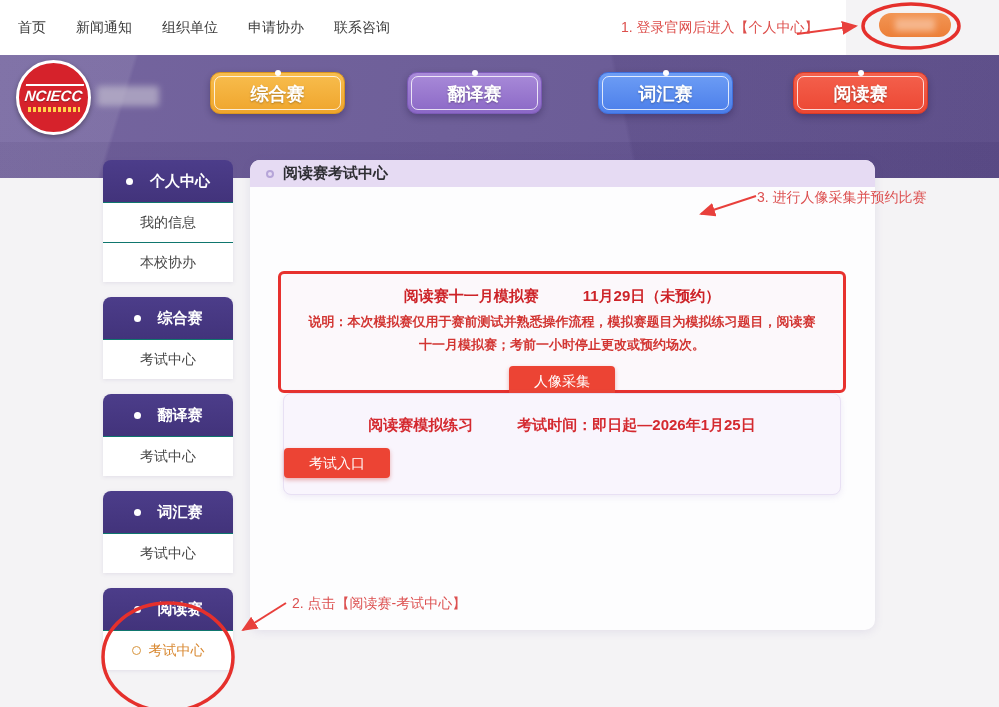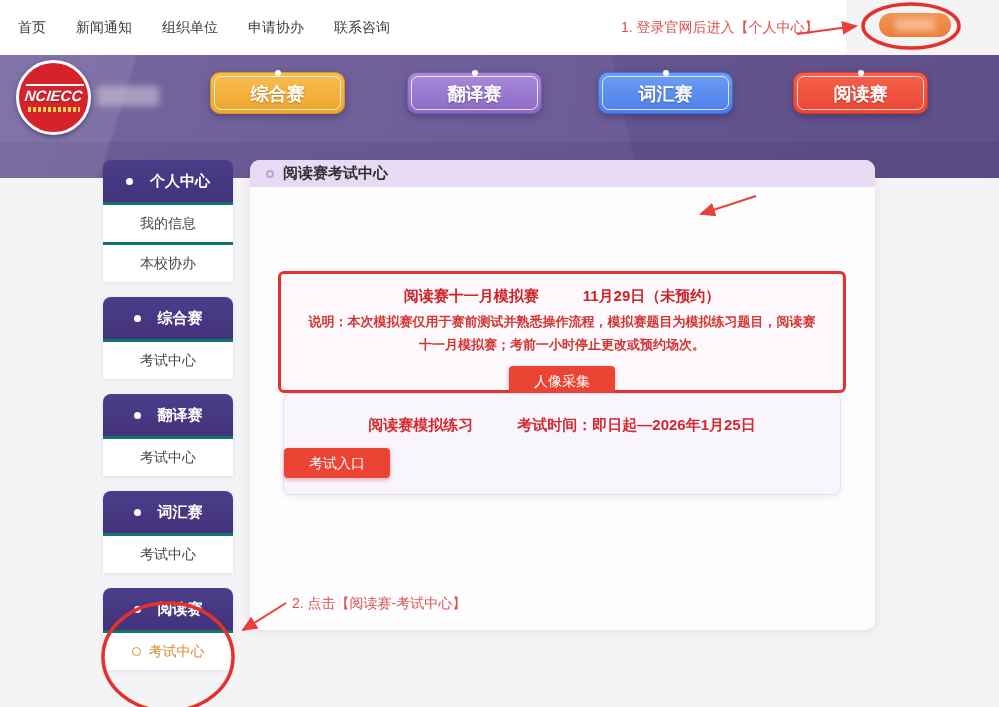--- a/index.html
+++ b/index.html
@@ -46,21 +46,21 @@
   .c-blue   { left:598px; background:linear-gradient(180deg,#6e9ef5,#4b7eea); border:1px solid #3f70dd; }
   .c-red    { left:793px; background:linear-gradient(180deg,#f4614d,#ec4733); border:1px solid #d83a27; }
 
   
   .sidebar { position:absolute; left:103px; top:160px; width:130px; z-index:2; }
   .sgroup { margin-bottom:15px; box-shadow:0 1px 4px rgba(100,80,140,.12); border-radius:8px 8px 0 0; }
   .sgroup-header { height:42px; background:linear-gradient(180deg,#4c3d8a,#42337b); border-radius:8px 8px 0 0;
     display:flex; align-items:center; justify-content:center; gap:17px; color:#fff; font-size:15px; font-weight:bold; cursor:pointer; }
   .sgroup-header .bullet { width:7px; height:7px; border-radius:50%; background:#fff; flex:0 0 auto; }
   .sitem { height:40px; background:#fff; display:flex; align-items:center; justify-content:center; gap:8px;
-    font-size:14px; color:#454545; border-top:3px solid #0f766e; cursor:pointer; }
+    font-size:14px; color:#454545; border-top:1px solid #0f766e; cursor:pointer; }
   .sitem.active { color:#d8872f; }
   .sitem.active .ring { width:9px; height:9px; border:1.5px solid #d8963f; border-radius:50%; flex:0 0 auto; }
 
   
   .panel { position:absolute; left:250px; top:160px; width:625px; height:470px; background:#fdfdfe;
     border-radius:10px; box-shadow:0 2px 10px rgba(110,90,160,.12); z-index:2; }
   .panel-header { height:27px; background:#e6dbf3; border-radius:10px 10px 0 0;
     display:flex; align-items:center; gap:9px; padding-left:16px; }
   .panel-header .ring { width:8px; height:8px; border:2px solid #b6a5d8; border-radius:50%; background:transparent; }
   .panel-title { font-size:15px; font-weight:bold; color:#2e2e33; }
@@ -178,20 +178,21 @@
     <div class="practicebox">
       <div class="practice-title">
         <span>阅读赛模拟练习</span><span class="gap"></span><span>考试时间：即日起—2026年1月25日</span>
       </div>
       <div class="practice-btn-row">
         <div class="red-btn">考试入口</div>
       </div>
     </div>
   </div>
 
+  <div class="anno3">3. 进行人像采集并预约比赛</div>
   <div class="anno2">2. 点击【阅读赛-考试中心】</div>
 
   <svg class="overlay" viewBox="0 0 999 707" xmlns="http://www.w3.org/2000/svg">
     <defs>
       <marker id="ah" markerWidth="9" markerHeight="8" refX="7" refY="3.5" orient="auto">
         <path d="M0,0 L8,3.5 L0,7 Z" fill="#e8403c"></path>
       </marker>
     </defs>
     <line x1="797" y1="34" x2="856" y2="26" stroke="#e8403c" stroke-width="2" marker-end="url(#ah)"></line>
     <ellipse cx="911" cy="26" rx="48" ry="22" fill="none" stroke="#e5302c" stroke-width="3.5"></ellipse>

